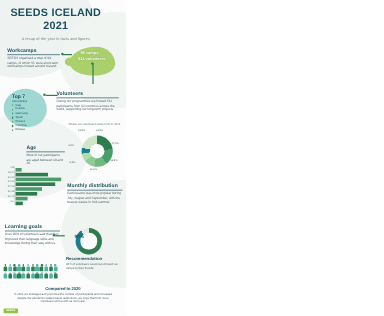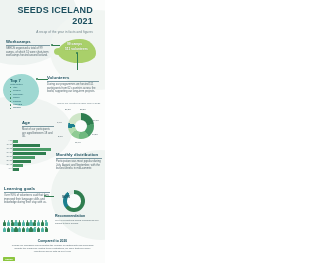--- a/index.html
+++ b/index.html
@@ -9,21 +9,21 @@
   #poster{position:absolute;inset:0;background:#fbfcfb;overflow:hidden;}
 
   
   .bg-blob{position:absolute;border-radius:50%;}
   .blob-a{width:120px;height:95px;left:-42px;top:-30px;background:#eef3f1;}
   .blob-b{width:95px;height:80px;right:-40px;top:10px;background:#f1f5f2;}
   .blob-c{width:110px;height:70px;left:-38px;top:96px;background:#f0f4f2;}
   .blob-d{width:100px;height:90px;right:-46px;top:150px;background:#eff4f1;}
 
   
-  .header{position:absolute;left:0;top:5px;width:93px;text-align:right;}
+  .header{position:absolute;left:0;top:5px;width:93px;text-align:center;}
   .title{font-size:9px;font-weight:bold;letter-spacing:.2px;color:#1c4f5e;
          line-height:11px;}
   .subtitle{font-size:3.1px;color:#6d8189;margin-top:3px;letter-spacing:.1px;}
 
   
   .sec-h{font-size:4.2px;font-weight:bold;color:#1c4f5e;letter-spacing:.1px;}
   .rule{height:.6px;background:#1c4f5e;opacity:.55;margin-top:1px;}
   .body-t{font-size:2.7px;line-height:3.6px;color:#53666e;margin-top:1.6px;}
 
   

